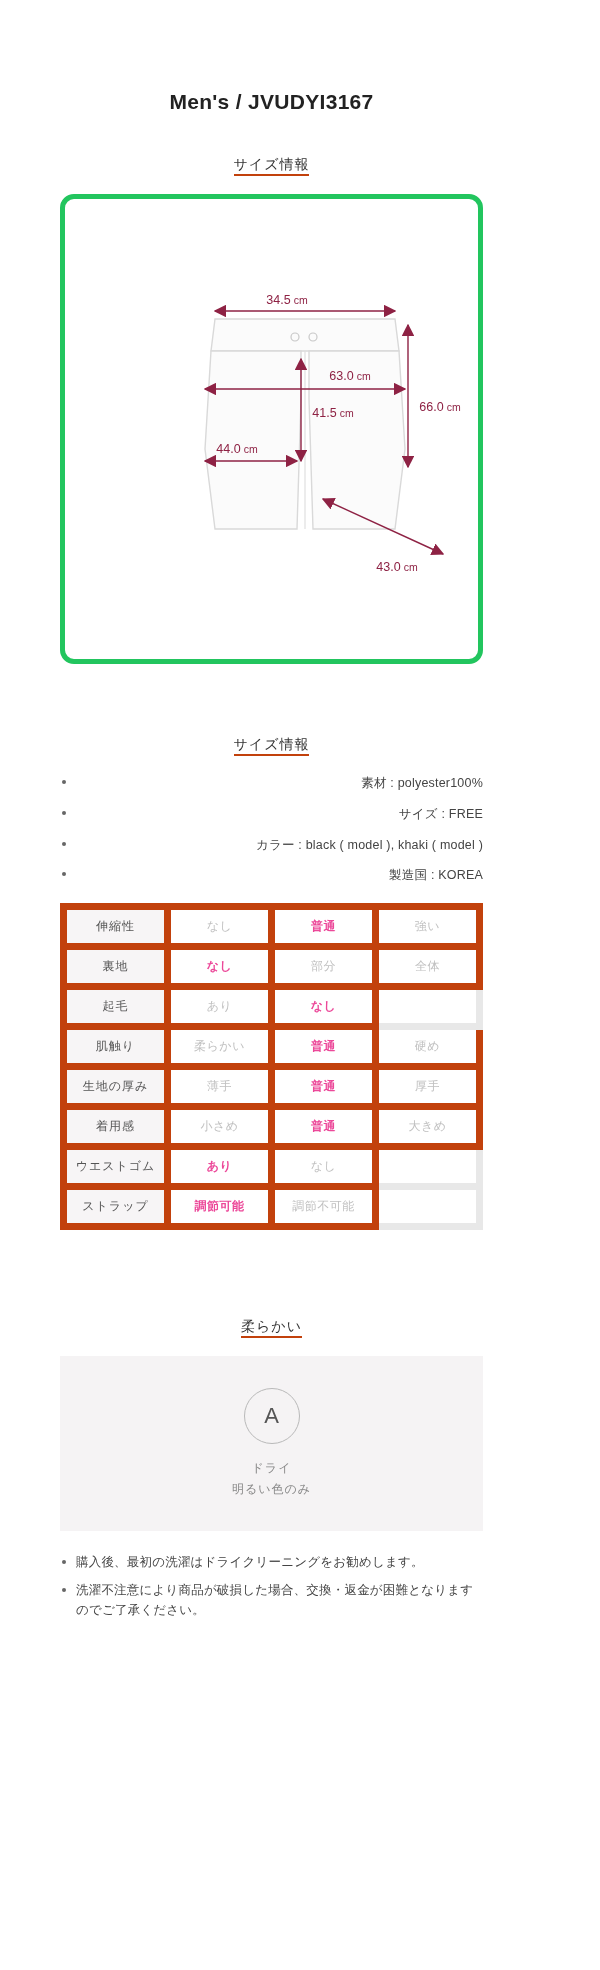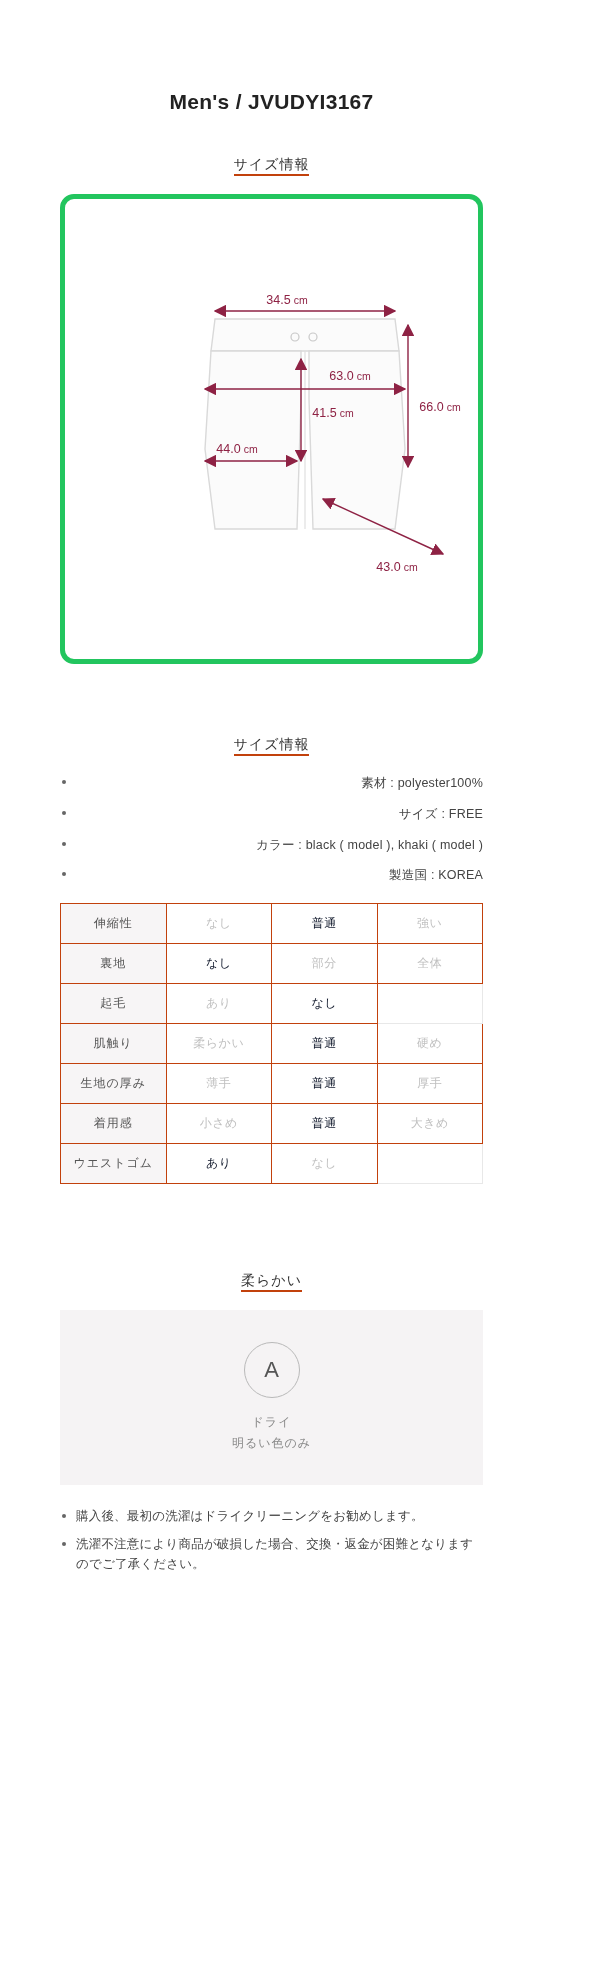--- a/index.html
+++ b/index.html
@@ -106,37 +106,37 @@
   }
 
   
   table.attrs {
     width: 100%;
     border-collapse: collapse;
     margin-top: 18px;
     table-layout: fixed;
   }
   table.attrs td {
-    border: 1px solid #c2410c;
+    border: 7px solid #c2410c;
     height: 40px;
     text-align: center;
     font-size: 12px;
     color: #c0c0c0;
     letter-spacing: 0.5px;
   }
   table.attrs td.label {
     width: 25%;
     background: #f7f5f6;
     color: #555555;
     font-size: 12px;
     letter-spacing: 1px;
   }
   table.attrs td.active {
-    color: #0f172a;
-    font-weight: normal;
+    color: #ec4899;
+    font-weight: bold;
   }
   table.attrs td.empty { border-color: #e8e8e8; }
 
   
   .care-box {
     background: #f5f3f4;
     height: 175px;
     margin-top: 18px;
     display: flex;
     flex-direction: column;
@@ -280,20 +280,26 @@
         <td>小さめ</td>
         <td class="active">普通</td>
         <td>大きめ</td>
       </tr>
       <tr>
         <td class="label">ウエストゴム</td>
         <td class="active">あり</td>
         <td>なし</td>
         <td class="empty"></td>
       </tr>
+      <tr>
+        <td class="label">ストラップ</td>
+        <td class="active">調節可能</td>
+        <td>調節不可能</td>
+        <td class="empty"></td>
+      </tr>
     </tbody>
   </table>
 
   <div class="spacer-lg"></div>
 
   <div class="section-heading">
     <span>柔らかい</span>
   </div>
 
   <div class="care-box">

